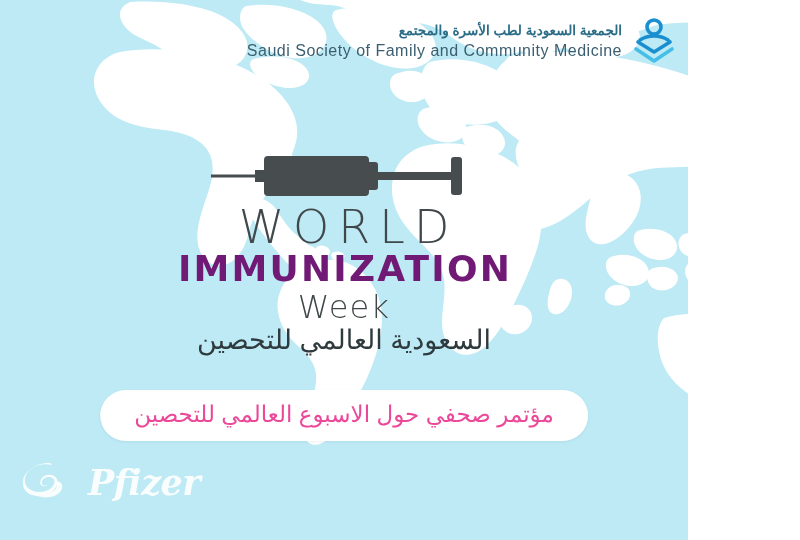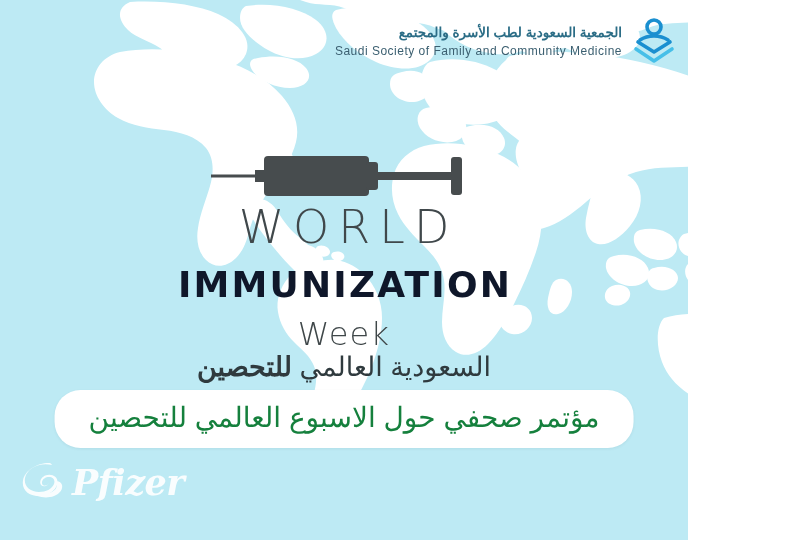--- a/index.html
+++ b/index.html
@@ -45,21 +45,21 @@
   }
   #society-logo .logo-ar {
     font-size: 13.5px;
     color: #2b6d86;
     font-weight: 600;
     direction: rtl;
     white-space: nowrap;
     letter-spacing: 0px;
   }
   #society-logo .logo-en {
-    font-size: 12px;
+    font-size: 16px;
     color: #3b5f70;
     letter-spacing: 0.5px;
     white-space: nowrap;
     margin-top: 2px;
   }
   #society-logo .logo-mark {
     width: 44px;
     height: 48px;
     flex: 0 0 auto;
   }
@@ -86,73 +86,73 @@
     color: #40484b;
     letter-spacing: 9px;
     line-height: 0.95;
     margin-top: 2px;
     padding-left: 9px;
     font-family: "DejaVu Sans", sans-serif;
   }
   #title-immunization {
     font-size: 36px;
     font-weight: 700;
-    color: #0f172a;
+    color: #701a75;
     letter-spacing: 2.2px;
     line-height: 1.0;
-    margin-top: 17px;
+    margin-top: 1px;
     padding-left: 2px;
     font-family: "DejaVu Sans", sans-serif;
   }
   #title-week {
     font-size: 32px;
     font-weight: 300;
     color: #3f4749;
     letter-spacing: 1.2px;
     line-height: 1.05;
-    margin-top: 15px;
+    margin-top: 4px;
     font-family: "DejaVu Sans", sans-serif;
   }
   #title-arabic {
     font-size: 27px;
     color: #2f3a3e;
     direction: rtl;
     line-height: 1.25;
     margin-top: 0px;
     white-space: nowrap;
   }
-  #title-arabic .bold { font-weight: 700; }
+  #title-arabic .bold { font-weight: 400; }
 
   
   #banner {
     position: absolute;
     left: 50%;
     transform: translateX(-50%);
     top: 390px;
     background: #ffffff;
     border-radius: 26px;
     padding: 9px 34px 11px 34px;
     box-shadow: 0 1px 3px rgba(40,80,95,0.08);
   }
   #banner-text {
-    font-size: 28px;
-    color: #15803d;
+    font-size: 23px;
+    color: #ec4899;
     direction: rtl;
     white-space: nowrap;
     line-height: 1.35;
   }
 
   
   #pfizer-logo {
     position: absolute;
     left: 22px;
     bottom: 38px;
     display: flex;
     align-items: center;
-    gap: 6px;
+    gap: 22px;
     opacity: 0.92;
   }
   #pfizer-logo .pf-mark { width: 44px; height: 40px; flex: 0 0 auto; }
   #pfizer-logo .pf-word {
     font-family: "DejaVu Serif", serif;
     font-style: italic;
     font-weight: 700;
     font-size: 35px;
     color: #ffffff;
     letter-spacing: -0.5px;

